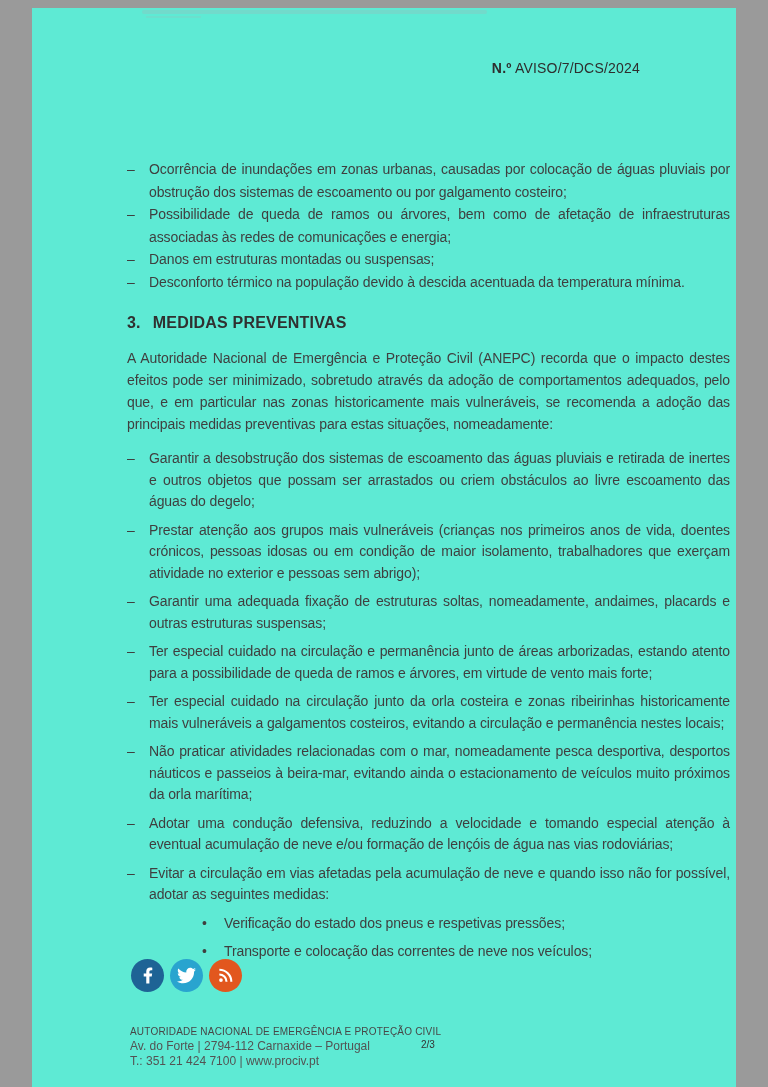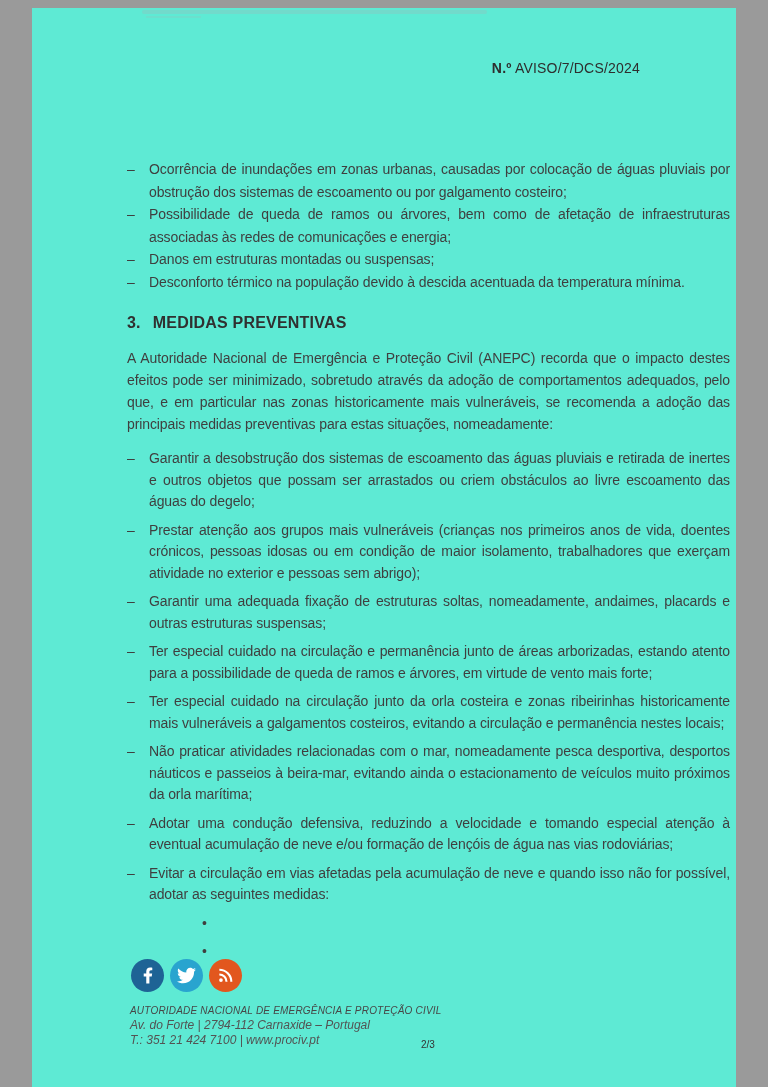--- a/index.html
+++ b/index.html
@@ -46,21 +46,21 @@
   .dot-item { display:flex; font-size:14px; line-height:22px; margin-top:6px;
     letter-spacing:-0.1px; }
   .dot-item .marker { flex:0 0 22px; }
 
   
   .social { position:absolute; left:99px; top:951px; display:flex; gap:6px; }
   .social-circle { width:33px; height:33px; border-radius:50%;
     display:flex; align-items:center; justify-content:center; }
   .social-circle svg { display:block; }
 
-  .org-block { position:absolute; left:98px; top:995px; color:#4e4e4e;font-style:italic; }
+  .org-block { position:absolute; left:98px; top:1016px; color:#4e4e4e; }
   .org-name { font-size:10px; line-height:15px; letter-spacing:0.2px; color:#474747; }
   .org-line { font-size:12px; line-height:15px; color:#535353; }
 
   .page-number { position:absolute; left:389px; top:1031px;
     font-size:10px; color:#333; }
 </style>
 </head>
 <body>
 
 <div class="page">
@@ -144,24 +144,26 @@
         <li class="dash-item">
           <span class="marker">–</span>
           <span class="item-text">Evitar a circulação em vias afetadas pela acumulação de neve e quando isso não for possível, adotar as seguintes medidas:</span>
         </li>
       </ul>
 
     <ul class="sub-list">
 
         <li class="dot-item">
           <span class="marker">•</span>
+          <span class="item-text">Verificação do estado dos pneus e respetivas pressões;</span>
         </li>
 
         <li class="dot-item">
           <span class="marker">•</span>
+          <span class="item-text">Transporte e colocação das correntes de neve nos veículos;</span>
         </li>
       </ul>
 
   </div>
 
   <div class="social">
     <span class="social-circle" style="background-color: rgb(30, 99, 149);">
       <svg width="10" height="17" viewBox="0 0 320 512">
           <path fill="#ffffff" d="M279.14 288l14.22-92.66h-88.91v-60.13c0-25.35 12.42-50.06 52.24-50.06h40.42V6.26S260.43 0 225.36 0c-73.22 0-121.08 44.38-121.08 124.72v70.62H22.89V288h81.39v224h100.17V288z"></path>
         </svg>

